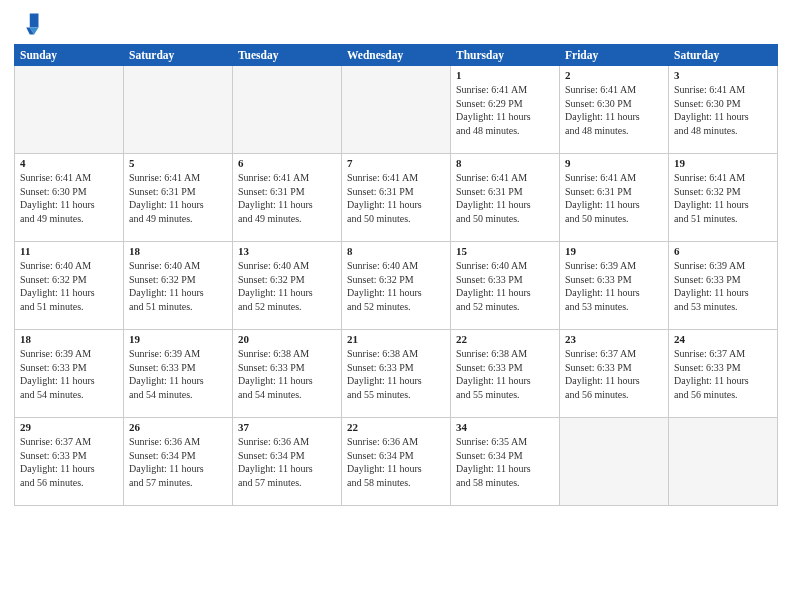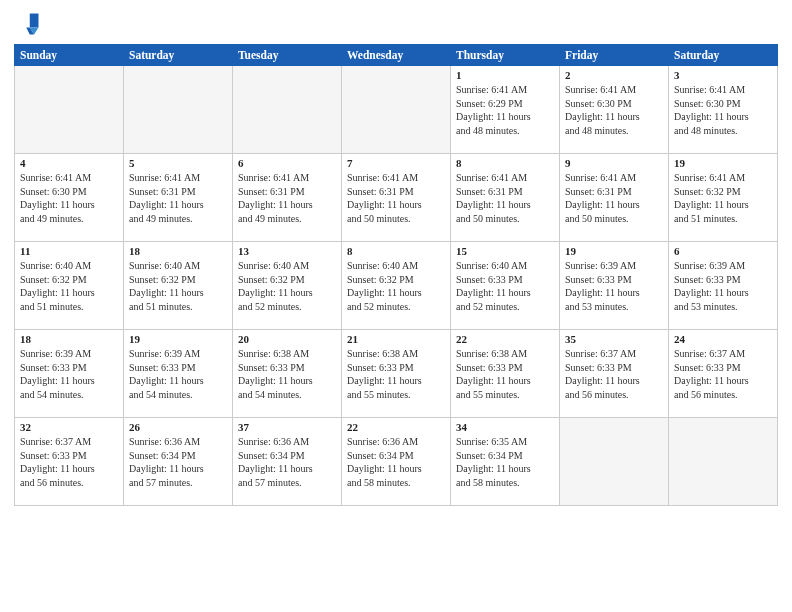--- a/index.html
+++ b/index.html
@@ -284,37 +284,37 @@
 and 55 minutes.</div>
           </td>
           <td>
             <div class="day-num">22</div>
             <div class="day-info" style="white-space: pre-line;">Sunrise: 6:38 AM
 Sunset: 6:33 PM
 Daylight: 11 hours
 and 55 minutes.</div>
           </td>
           <td>
-            <div class="day-num">35</div>
+            <div class="day-num">23</div>
             <div class="day-info" style="white-space: pre-line;">Sunrise: 6:37 AM
 Sunset: 6:33 PM
 Daylight: 11 hours
 and 56 minutes.</div>
           </td>
           <td>
             <div class="day-num">24</div>
             <div class="day-info" style="white-space: pre-line;">Sunrise: 6:37 AM
 Sunset: 6:33 PM
 Daylight: 11 hours
 and 56 minutes.</div>
           </td>
         </tr>
         <tr>
           <td>
-            <div class="day-num">32</div>
+            <div class="day-num">29</div>
             <div class="day-info" style="white-space: pre-line;">Sunrise: 6:37 AM
 Sunset: 6:33 PM
 Daylight: 11 hours
 and 56 minutes.</div>
           </td>
           <td>
             <div class="day-num">26</div>
             <div class="day-info" style="white-space: pre-line;">Sunrise: 6:36 AM
 Sunset: 6:34 PM
 Daylight: 11 hours

